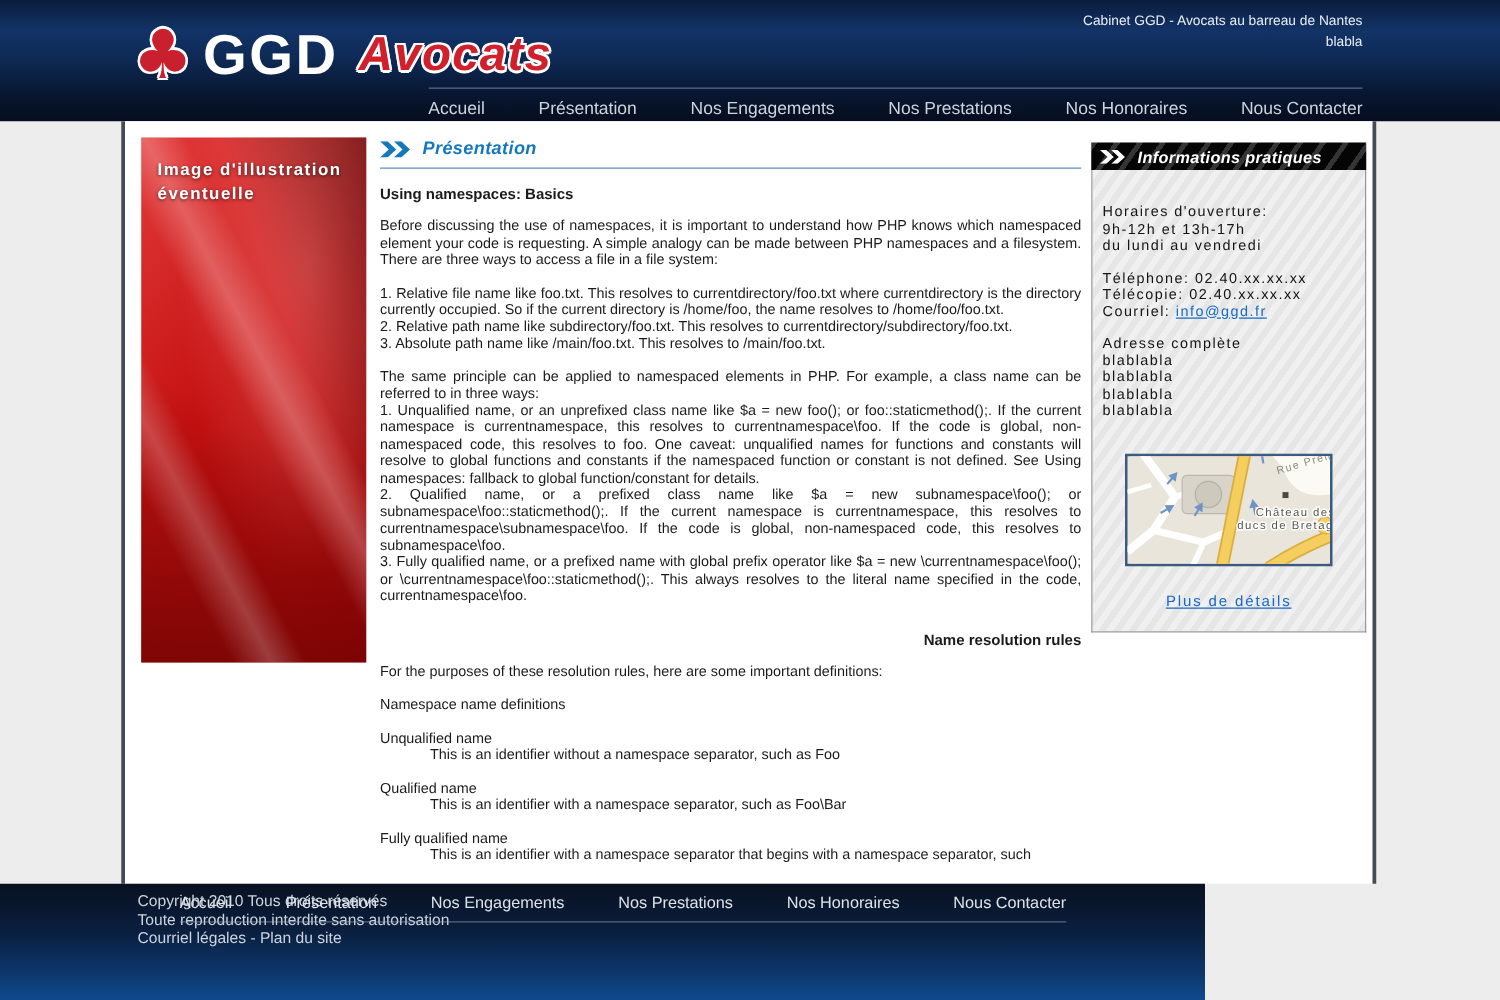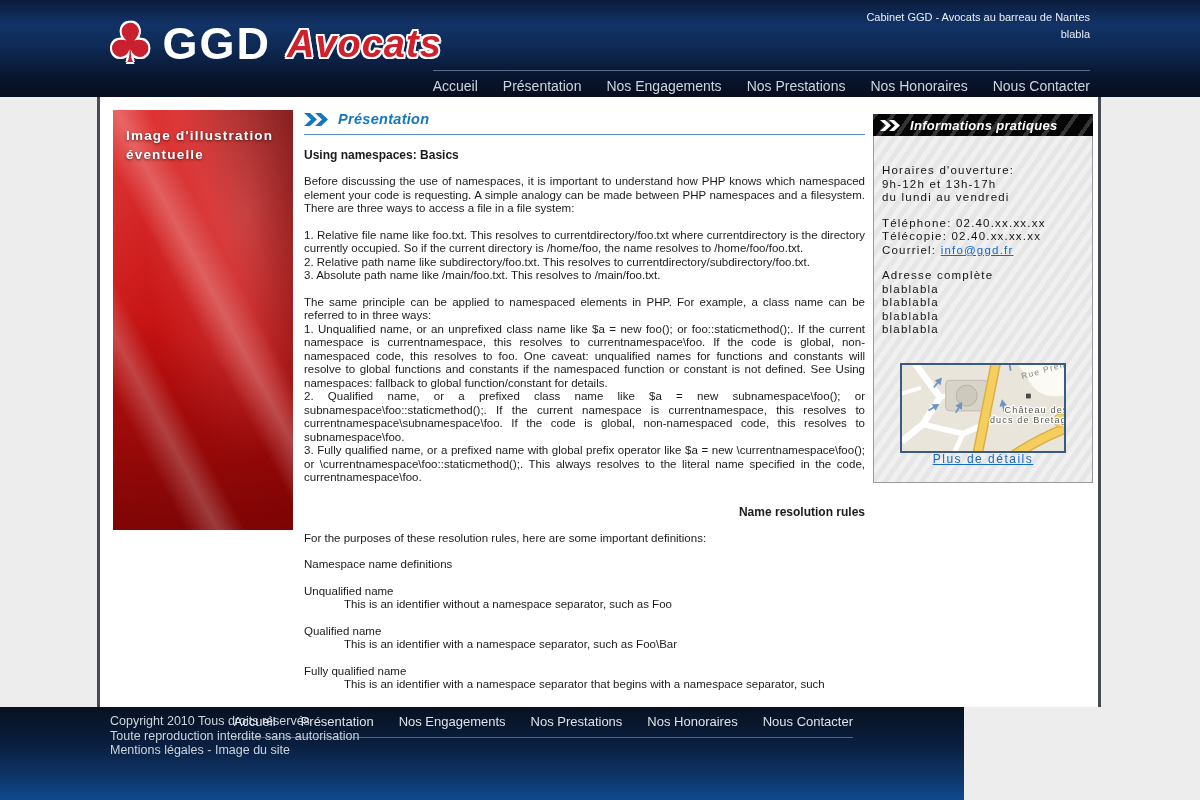--- a/index.html
+++ b/index.html
@@ -28,21 +28,21 @@
   .brand { font-size:45px; font-weight:bold; color:#fff; margin-left:8px; letter-spacing:2px; line-height:50px;}
   .brand-word {
     font-size:38px; font-weight:bold; font-style:italic; color:#d0202b;
     margin-left:16px; letter-spacing:1px; line-height:46px;
   }
   .tagline { position:absolute; top:9px; right:110px; text-align:right; color:#e9eef5; font-size:11px; line-height:17px; }
   .top-nav-wrap {
     position:absolute; top:70px; right:110px;
     border-top:1px solid rgba(160,175,195,.55); padding-top:7px;
   }
-  .nav-row { display:flex; gap:25px; }
+  .nav-row { display:flex; gap:43px; }
   .nav-link { color:#cdd4dd; font-size:14px; text-decoration:none; white-space:nowrap; }
 
   
   .main {
     position:absolute; top:97px; left:97px; width:1004px; height:610px;
     background:#fff; border-left:3px solid #454a55; border-right:3px solid #454a55;
   }
 
   
   .hero {
@@ -88,21 +88,21 @@
     border:1px solid #9a9a9a; border-top:none;
     background:repeating-linear-gradient(125deg, #f0f0f0 0 5px, #e6e6e6 5px 10px);
     padding:28px 8px 12px; font-size:11.5px; letter-spacing:1.2px; line-height:13.5px; color:#141414;
   }
   .sb-gap { height:12px; }
   .sb-link { color:#1569c7; }
   .map-frame {
     margin:26px auto 0; width:166px; height:90px;
     border:2px solid #3a5a80; background:#e9e5da; display:block; cursor:pointer;
   }
-  .more { text-align:center; margin-bottom:4px; }
+  .more { text-align:center; margin-top:22px; margin-bottom:4px; }
   .more a { color:#1569c7; font-size:12px; letter-spacing:1.5px; }
 
   
   .footer {
     position:absolute; left:0; top:707px; width:964px; height:93px;
     background:linear-gradient(180deg,#081120 0%,#0a1e3e 40%,#0d3569 75%,#0f4a8e 100%);
   }
   .f-left { position:absolute; left:110px; top:7px; color:#ccd3dc; font-size:12.5px; line-height:14.5px; }
   .f-nav-wrap {
     position:absolute; right:111px; top:7px;
@@ -277,21 +277,21 @@
       </div>
     </div>
   </div>
 </div>
 
 <div class="footer">
   <div class="f-left">
 
   <div>Copyright 2010 Tous droits réservés</div>
       <div>Toute reproduction interdite sans autorisation</div>
-      <div>Mentions légales - Image du site</div>
+      <div>Courriel légales - Plan du site</div>
     </div>
   <div class="f-nav-wrap">
     <nav class="nav-row">
 
     <a class="nav-link">Accueil</a>
         <a class="nav-link">Présentation</a>
         <a class="nav-link">Nos Engagements</a>
         <a class="nav-link">Nos Prestations</a>
         <a class="nav-link">Nos Honoraires</a>
         <a class="nav-link">Nous Contacter</a>

